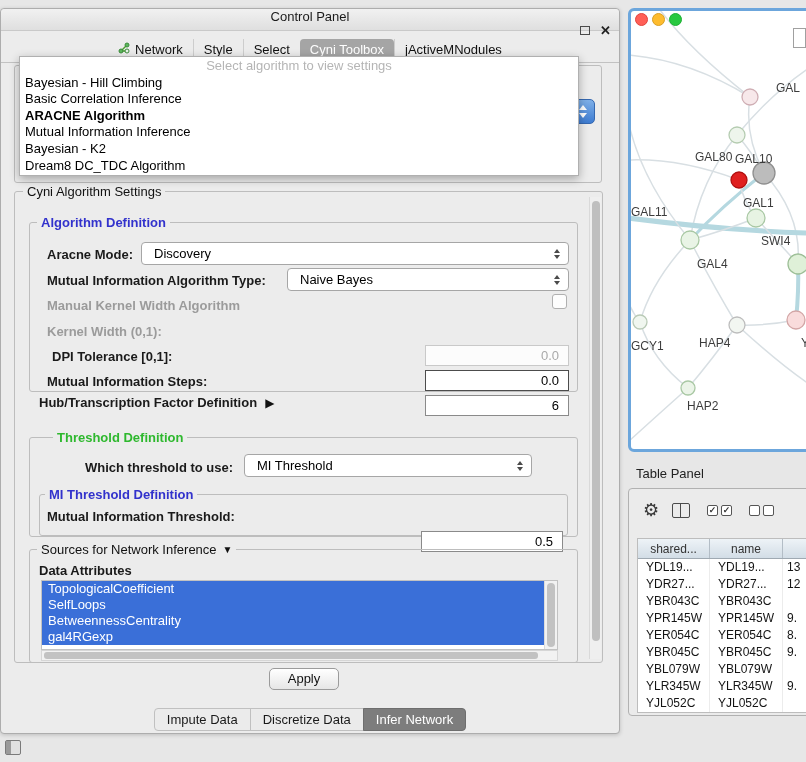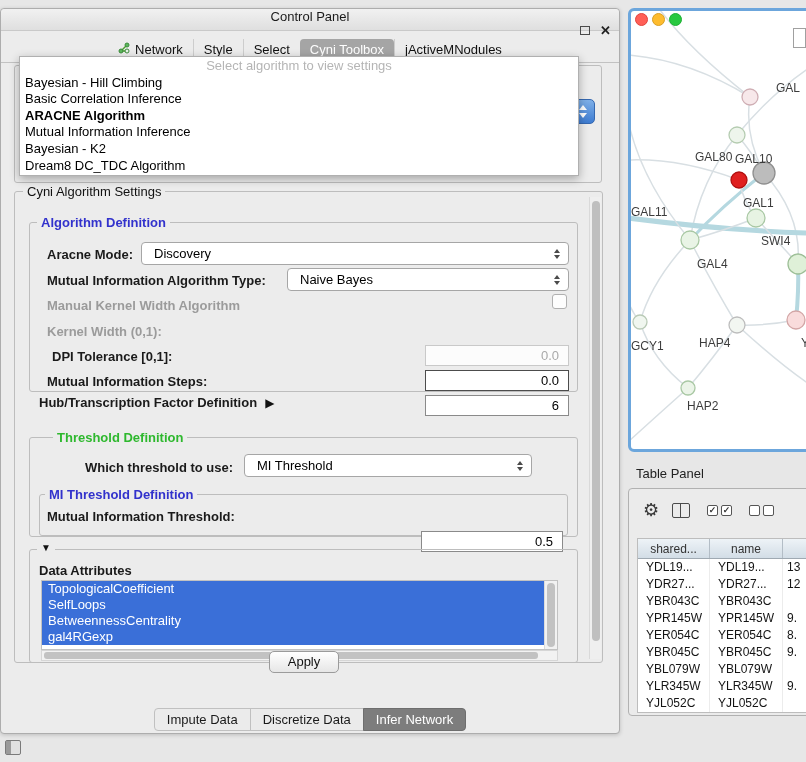--- a/index.html
+++ b/index.html
@@ -77,21 +77,21 @@
   .attr-item{height:16px;line-height:16px;font-size:13px;padding-left:6px;white-space:nowrap;overflow:hidden;width:calc(100% - 13px);}
   .attr-item.selected{background:#3a6fd8;color:#fff;}
   .attr-vscroll{position:absolute;right:0;top:0;bottom:0;width:13px;background:#f2f2f2;border-left:1px solid #dcdcdc;}
   .attr-vthumb{position:absolute;left:2px;top:2px;bottom:2px;width:8px;background:#c2c2c2;border-radius:4px;}
   .hscroll{position:absolute;left:40px;top:641px;width:517px;height:11px;background:#f2f2f2;border:1px solid #d6d6d6;}
   .hthumb{position:absolute;left:2px;top:1px;height:7px;width:96%;background:#c2c2c2;border-radius:3px;}
 
   .set-vscroll{position:absolute;left:588px;top:188px;width:12px;height:462px;background:#efefef;border-left:1px solid #d9d9d9;}
   .set-vthumb{position:absolute;left:2px;top:4px;width:8px;height:440px;background:#bfbfbf;border-radius:4px;}
 
-  .apply-btn{position:absolute;left:268px;top:642px;width:70px;height:22px;border:1px solid #9b9b9b;
+  .apply-btn{position:absolute;left:268px;top:659px;width:70px;height:22px;border:1px solid #9b9b9b;
     border-radius:5px;background:linear-gradient(#ffffff,#e6e6e6);font-size:13px;text-align:center;line-height:20px;color:#111;}
 
   .btabs{position:absolute;left:0;top:699px;width:100%;display:flex;justify-content:center;}
   .btab{font-size:13px;padding:3px 12px;background:#ebebeb;border:1px solid #c0c0c0;margin-left:-1px;color:#1a1a1a;white-space:nowrap;}
   .btab:first-child{border-radius:4px 0 0 4px;margin-left:0;}
   .btab:last-child{border-radius:0 4px 4px 0;}
   .btab.active{background:#7d7d7d;color:#fff;border-color:#6e6e6e;}
 
   
   .net-window{position:absolute;left:628px;top:8px;width:190px;height:444px;background:#fff;
@@ -244,20 +244,21 @@
     </div>
 
     <div class="group" style="left:38px;top:485px;width:529px;height:42px;"></div>
     <span class="gtitle blue" style="left:44px;top:478px;">MI Threshold Definition</span>
 
     <span class="lbl" style="left:46px;top:500px;">Mutual Information Threshold:</span>
     <div class="field" style="left:420px;top:494px;width:142px;height:21px;">0.5</div>
 
     <div class="group" style="left:28px;top:540px;width:549px;height:114px;"></div>
     <div class="src-title">
+      <span>Sources for Network Inference</span>
       <span class="tri-glyph">▼</span>
     </div>
     <span class="lbl" style="left:38px;top:554px;">Data Attributes</span>
 
     <div class="attr-list">
       <div class="attr-item selected">TopologicalCoefficient</div>
         <div class="attr-item selected">SelfLoops</div>
         <div class="attr-item selected">BetweennessCentrality</div>
         <div class="attr-item selected">gal4RGexp</div>
         <div class="attr-vscroll">

